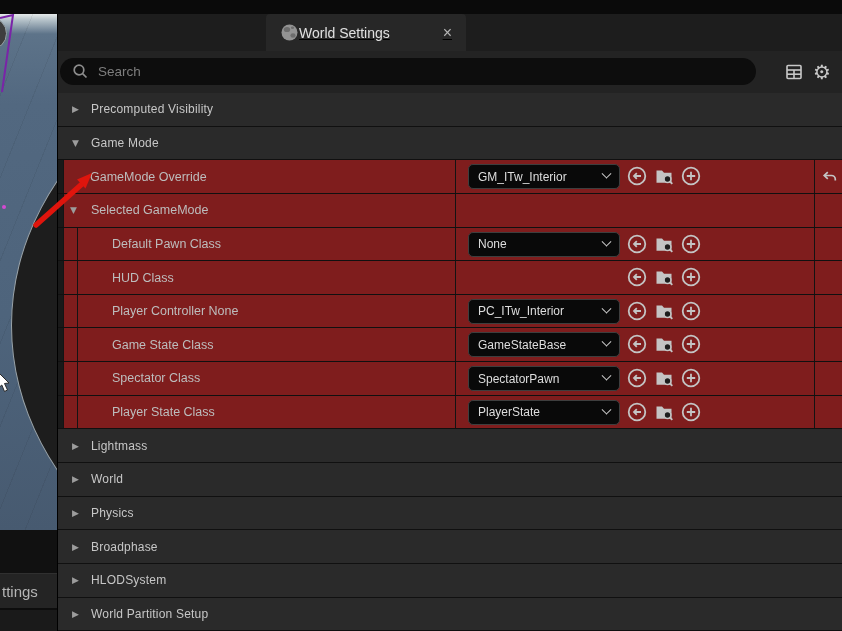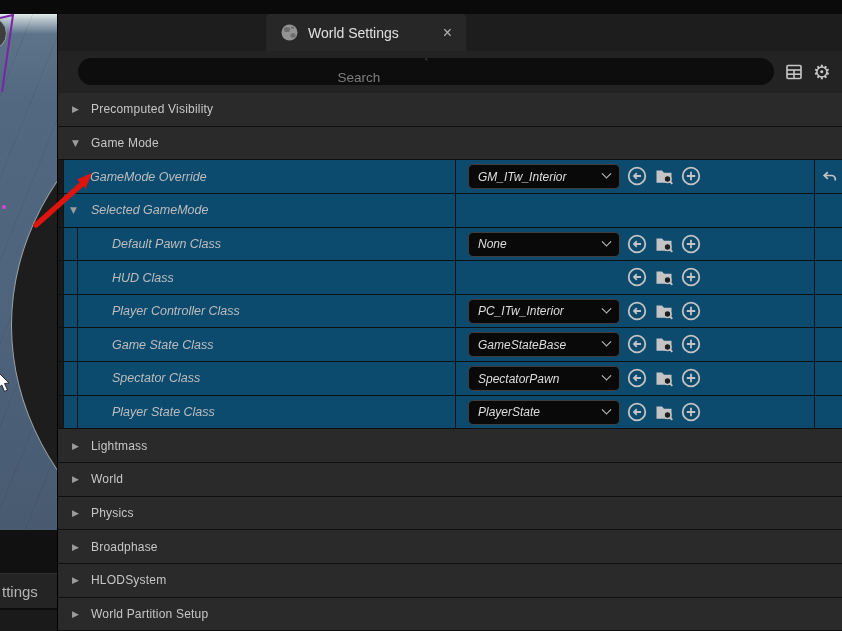--- a/index.html
+++ b/index.html
@@ -26,39 +26,39 @@
   .left-bottom { position:absolute; left:0; top:594px; width:57px; height:23px; background:#1a1a1a; border-top:2px solid #0d0d0d; }
 
   
   .main { position:absolute; left:58px; top:14px; width:784px; height:617px; background:#1d1d1d; }
 
   
   .tabbar { position:relative; width:784px; height:37px; background:#1d1d1d; }
   .tab-details { position:absolute; left:0; top:0; height:37px; display:flex; align-items:center; gap:10px; padding-left:18px; }
   .tab-details .lbl { color:#cfcfcf; font-size:14px; }
   .tab-ws { position:absolute; left:208px; top:0; width:200px; height:37px; background:#272727; border-radius:4px 4px 0 0;
-    display:flex; align-items:center; gap:9px; padding:0 12px 0 14px; }
+    display:flex; align-items:center; padding:0 12px 0 14px;text-decoration:underline; }
   .tab-ws .lbl { color:#e0e0e0; font-size:14px; flex:1; }
   .tab-close { color:#b5b5b5; font-size:16px; line-height:1; cursor:default; padding:0 2px; }
 
   
   .searchrow { position:relative; width:784px; height:42px; background:#232323; }
-  .search-pill { position:absolute; left:20px; top:7px; width:696px; height:27px; background:#0d0d0d; border-radius:14px;
-    display:flex; align-items:center; gap:9px; padding:0 12px;flex-direction:column; }
+  .search-pill { position:absolute; left:2px; top:7px; width:696px; height:27px; background:#0d0d0d; border-radius:14px;
+    display:flex; align-items:center; gap:9px; padding:0 12px; }
   .search-pill input { flex:1; background:transparent; border:none; outline:none; color:#cfcfcf; font-size:13.5px; font-family:inherit; }
   .search-pill input::placeholder { color:#7e7e7e; }
   .sr-icon { position:absolute; top:10px; width:22px; height:22px; display:flex; align-items:center; justify-content:center; }
   .sr-icon.table { left:725px; }
   .sr-icon.gear { left:753px; color:#c9c9c9; font-size:20px; font-family:"DejaVu Sans",sans-serif; }
 
   
   .rows { position:absolute; left:0; top:79px; width:784px; }
   .row { position:relative; width:784px; height:33.65px; border-bottom:1px solid #101010; }
   .row.cat { background:#2a2a2a; display:flex; align-items:center; }
-  .row.prop { background:#0c4a6e;font-style:italic; }
+  .row.prop { background:#7f1d1d; }
   .row.prop::before { content:""; position:absolute; left:0; top:0; bottom:0; width:5px; background:#191919; }
   .guide { position:absolute; top:0; bottom:0; width:1px; background:#141414; }
   .g1 { left:5px; } .g2 { left:19px; }
   .tri { font-family:"DejaVu Sans",sans-serif; color:#9c9c9c; font-size:9px; width:10px; display:inline-block; }
   .row.cat .tri { margin-left:14px; }
   .row.cat .clabel { color:#c7c7c7; font-size:12px; font-weight:normal; margin-left:9px; letter-spacing:.2px; }
   .plabel { position:absolute; top:50%; transform:translateY(-50%); color:#bdbdbd; font-size:12.5px; }
   .plabel.lv1 { left:32px; }
   .plabel.lv2 { left:54px; }
   .subcat-tri { position:absolute; left:12px; top:50%; transform:translateY(-50%); }
@@ -260,21 +260,21 @@
               </svg>
             </span>
         </div>
       </div>
 
       <div class="row prop">
         <span class="guide g1"></span>
           <span class="guide g2"></span>
         <span class="vd1"></span>
           <span class="vd2"></span>
-        <span class="plabel lv2">Player Controller Class</span>
+        <span class="plabel lv2">Player Controller None</span>
         <div class="combo">
             <span class="ctext">PC_ITw_Interior</span>
             <span class="chev"></span>
           </div>
         <div class="icobar">
           <span class="ico">
               <svg width="22" height="22" viewBox="0 0 22 22">
                 <circle cx="11" cy="11" r="8.3" fill="none" stroke="#c4c4c4" stroke-width="1.8"></circle>
                 <path d="M15 11 H8 M10.8 8.2 8 11 l2.8 2.8" fill="none" stroke="#c4c4c4" stroke-width="1.8"></path>
               </svg>

